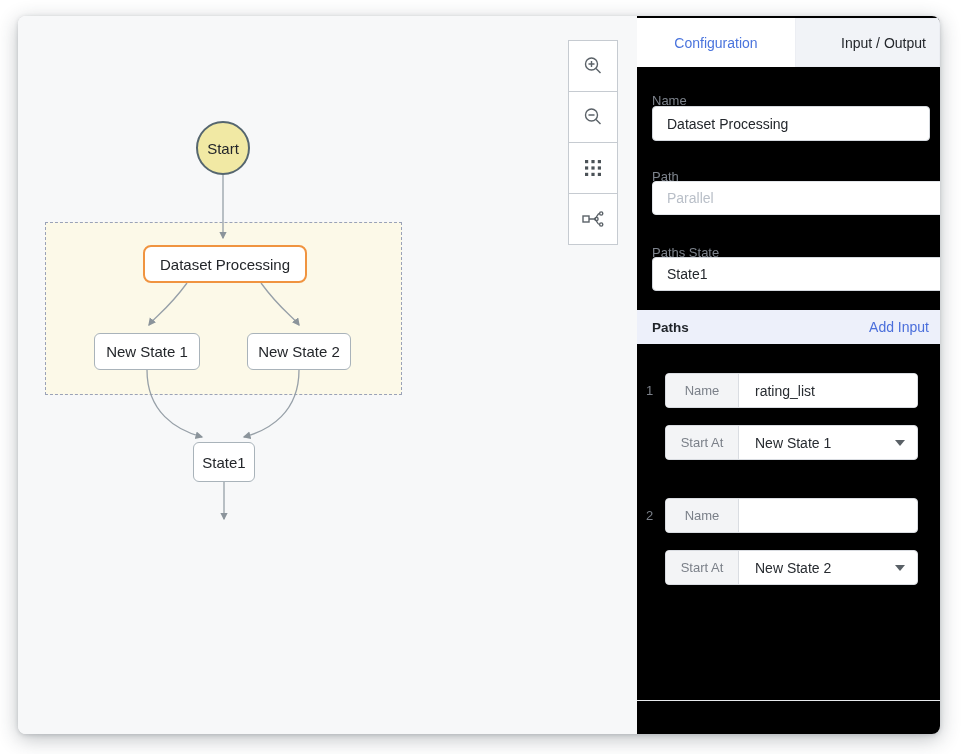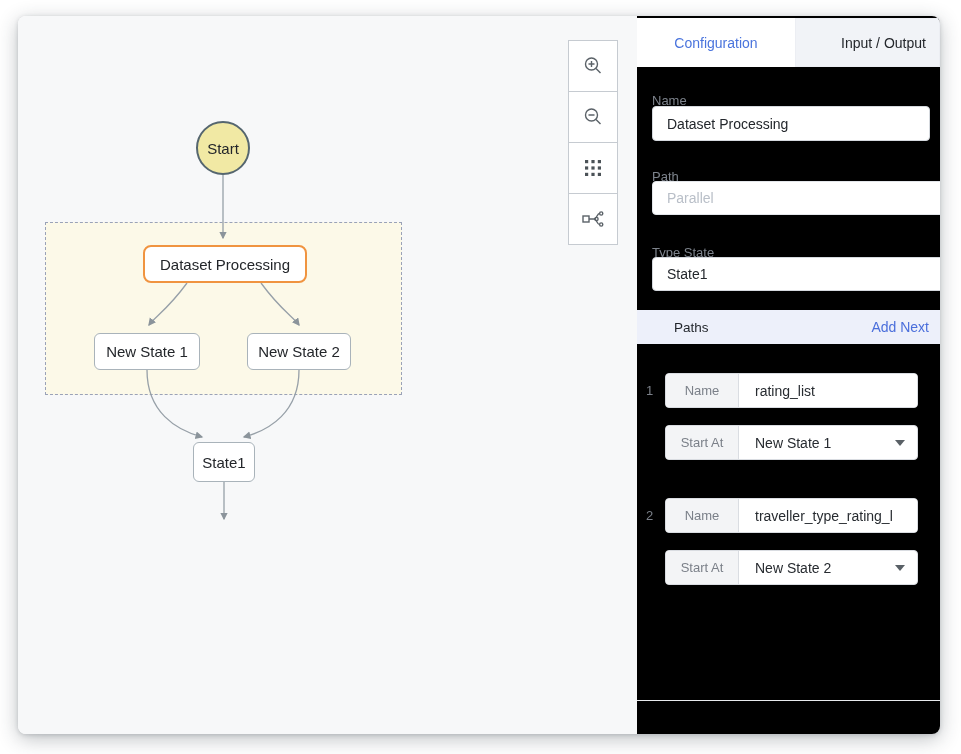--- a/index.html
+++ b/index.html
@@ -39,21 +39,21 @@
               font-size:14px;color:#23272c;padding:0 14px;outline:none;}
   .select{position:absolute;left:15px;width:334px;height:34px;border:1px solid #d5d9de;border-radius:4px;
           background:#fff;box-sizing:border-box;display:flex;align-items:center;padding:0 14px;
           font-size:14px;color:#23272c;cursor:pointer;}
   .select .caret{margin-left:auto;width:0;height:0;border-left:5px solid transparent;
                  border-right:5px solid transparent;border-top:6px solid #596066;}
   .select.disabled{border-color:#e3e6ea;color:#b9bfc8;cursor:default;}
   .select.disabled .caret{border-top-color:#c3c8cf;}
   .paths-band{position:absolute;left:0;top:294px;width:303px;height:34px;background:#edf0fa;
               display:flex;align-items:center;box-sizing:border-box;padding:0 11px 0 15px;}
-  .paths-title{font-size:13.5px;font-weight:normal;color:#1f2328;margin-left:22px;}
+  .paths-title{font-size:13.5px;font-weight:bold;color:#1f2328;}
   .add-path{margin-left:auto;font-size:14px;color:#4a6edb;cursor:pointer;}
   .row-num{position:absolute;left:9px;font-size:13px;color:#7b8089;}
   .group{position:absolute;left:28px;width:253px;height:35px;border:1px solid #d9dce1;border-radius:4px;
          background:#fff;display:flex;align-items:stretch;overflow:hidden;box-sizing:border-box;}
   .group .seg-label{flex:0 0 72px;background:#f3f4f6;border-right:1px solid #dadde2;color:#7b8089;
                     font-size:13px;display:flex;align-items:center;justify-content:center;}
   .group .seg-value{flex:1;display:flex;align-items:center;padding:0 10px 0 16px;font-size:14px;color:#272b30;
                     white-space:nowrap;overflow:hidden;}
   .group input.seg-value{border:none;outline:none;font-family:"Liberation Sans",sans-serif;background:#fff;min-width:0;}
   .group .caret{align-self:center;margin-right:12px;width:0;height:0;border-left:5px solid transparent;
@@ -160,46 +160,45 @@
 
       <div class="fld-label" style="top:77px;">Name</div>
       <input class="text-input" style="top: 90px;" value="Dataset Processing">
 
       <div class="fld-label" style="top:153px;">Path</div>
       <div class="select disabled" style="top:165px;">
         <span>Parallel</span>
         <span class="caret"></span>
       </div>
 
-      <div class="fld-label" style="top:229px;">Type State</div>
+      <div class="fld-label" style="top:229px;">Paths State</div>
       <div class="select" style="top:241px;">
         <span>State1</span>
         <span class="caret"></span>
       </div>
 
       <div class="paths-band">
         <span class="paths-title">Paths</span>
-        <span class="add-path">Add Next</span>
+        <span class="add-path">Add Input</span>
       </div>
 
       <div class="row-num" style="top:367px;">1</div>
       <div class="group" style="top:357px;">
         <span class="seg-label">Name</span>
         <input class="seg-value" value="rating_list" style="">
       </div>
       <div class="group" style="top:409px;">
         <span class="seg-label">Start At</span>
         <span class="seg-value">New State 1</span>
         <span class="caret"></span>
       </div>
 
       <div class="row-num" style="top:492px;">2</div>
       <div class="group" style="top:482px;">
         <span class="seg-label">Name</span>
-        <input class="seg-value" value="traveller_type_rating_l" style="">
       </div>
       <div class="group" style="top:534px;">
         <span class="seg-label">Start At</span>
         <span class="seg-value">New State 2</span>
         <span class="caret"></span>
       </div>
 
       <div class="footer-divider"></div>
     </div>
 

